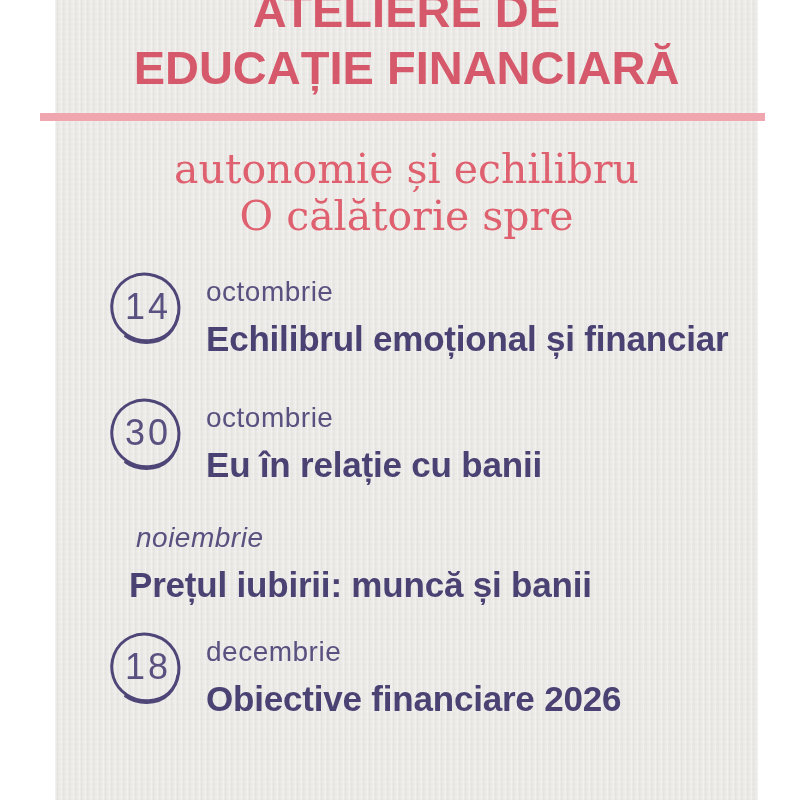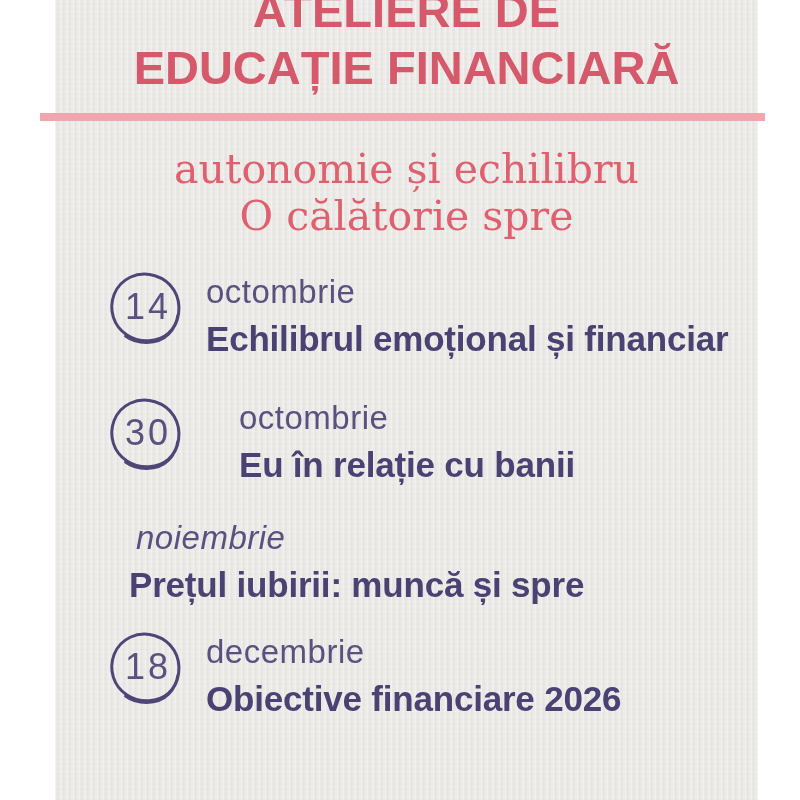--- a/index.html
+++ b/index.html
@@ -65,21 +65,21 @@
     color: #DF606F;
   }
   .row {
     position: absolute;
     left: 50px;
     display: flex;
     align-items: center;
     width: 650px;
   }
   .r1 { top: 258px; }
-  .r2 { top: 384px; gap: 33px; }
+  .r2 { top: 384px; }
   .r3 { top: 504px; }
   .r4 { top: 618px; }
   .day-circle {
     position: relative;
     width: 84px;
     height: 84px;
     flex: 0 0 84px;
   }
   .day-circle svg {
     position: absolute;
@@ -96,21 +96,21 @@
     justify-content: center;
     font-size: 36px;
     letter-spacing: 3px;
     color: #59517F;
   }
   .entry {
     margin-left: 17px;
     padding-top: 14px;
   }
   .month {
-    font-size: 33px;
+    font-size: 28px;
     line-height: 40px;
     letter-spacing: 0.5px;
     color: #59517F;
   }
   .topic {
     margin-top: 7px;
     font-size: 35px;
     line-height: 40px;
     font-weight: 700;
     letter-spacing: -0.2px;
@@ -157,21 +157,21 @@
       </div>
       <div class="entry">
         <div class="month">octombrie</div>
         <div class="topic">Eu în relație cu banii</div>
       </div>
     </div>
 
     <div class="row r3">
       <div class="entry">
         <div class="month">noiembrie</div>
-        <div class="topic">Prețul iubirii: muncă și spre</div>
+        <div class="topic">Prețul iubirii: muncă și banii</div>
       </div>
     </div>
 
     <div class="row r4">
       <div class="day-circle">
         <svg viewBox="0 0 90 90">
           <path d="M 22 74 C 34 83 56 84 68 72 C 80 60 83 40 74 25 C 65 10 44 3 27 11 C 10 19 4 38 9 54 C 14 70 30 80 47 79 C 64 78 76 67 78 52" fill="none" stroke="#4E4677" stroke-width="3.2" stroke-linecap="round"></path>
         </svg>
         <span class="day">18</span>
       </div>

